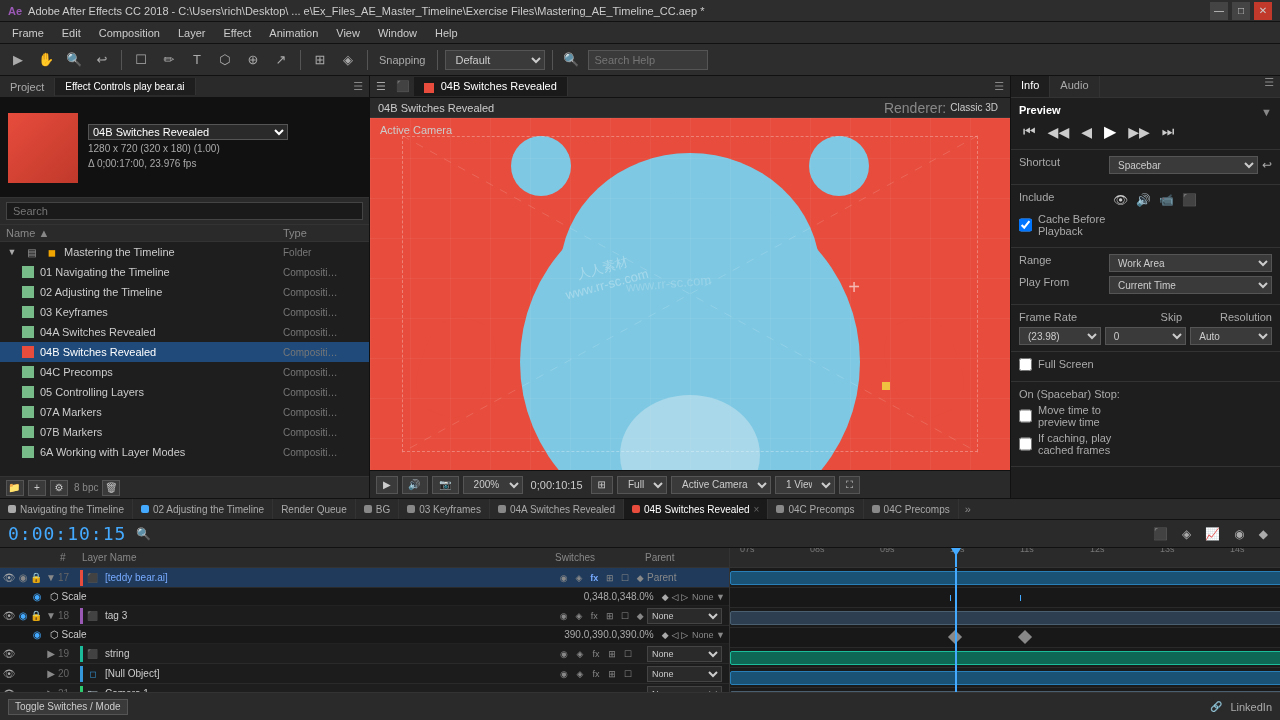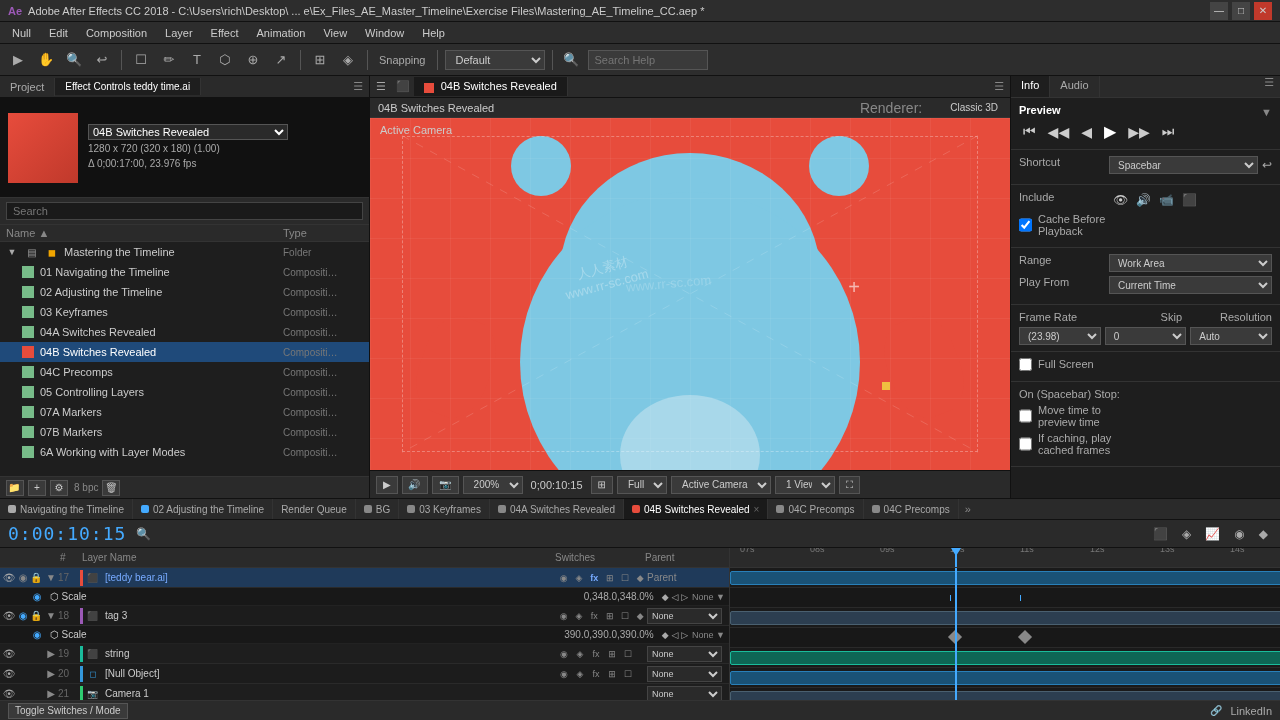--- a/index.html
+++ b/index.html
@@ -556,21 +556,21 @@
     .tl-playhead {
       position: absolute;
       top: 0; bottom: 0;
       width: 2px;
       background: #4af;
       z-index: 10;
     }
 
     .timeline-bottom {
       background: #2a2a2a;
-      height: 20px;
+      height: 28px;
       display: flex;
       align-items: center;
       padding: 0 8px;
       border-top: 1px solid #333;
       font-size: 10px;
       color: #888;
       gap: 8px;
     }
     .tl-bottom-btn {
       background: #3a3a3a; border: 1px solid #555; color: #ccc;
@@ -608,21 +608,21 @@
   <span class="app-icon">Ae</span>
   <span class="title-text">Adobe After Effects CC 2018 - C:\Users\rich\Desktop\ ... e\Ex_Files_AE_Master_Timeline\Exercise Files\Mastering_AE_Timeline_CC.aep *</span>
   <div class="window-controls">
     <button class="win-btn">—</button>
     <button class="win-btn">□</button>
     <button class="win-btn close">✕</button>
   </div>
 </div>
 
 <div id="menu-bar">
-  <span class="menu-item">Null</span>
+  <span class="menu-item">Frame</span>
   <span class="menu-item">Edit</span>
   <span class="menu-item">Composition</span>
   <span class="menu-item">Layer</span>
   <span class="menu-item">Effect</span>
   <span class="menu-item">Animation</span>
   <span class="menu-item">View</span>
   <span class="menu-item">Window</span>
   <span class="menu-item">Help</span>
 </div>
 
@@ -654,21 +654,21 @@
   <input class="search-box" type="text" placeholder="Search Help" style="">
 </div>
 
 <div id="app-body" style="display:flex;flex-direction:column;height:calc(720px - 76px);">
 
   <div id="middle-section" style="display:flex;flex:1;height:468px;overflow:hidden;">
 
     <div id="left-panel">
       <div class="panel-tabs">
         <span class="panel-tab">Project</span>
-        <span class="panel-tab active" style="font-size:10px;">Effect Controls teddy time.ai</span>
+        <span class="panel-tab active" style="font-size:10px;">Effect Controls play bear.ai</span>
         <span style="margin-left:auto;padding:0 6px;cursor:pointer;color:#888;">☰</span>
       </div>
 
       <div id="project-content">
 
         <div class="project-preview">
           <div class="project-thumbnail"></div>
           <div class="project-info">
             <div class="comp-name">
               <select style="background:#2a2a2a;border:1px solid #555;color:#fff;font-size:11px;width:200px;">
@@ -789,21 +789,21 @@
         <span class="comp-tab active">
           <span style="display:inline-block;width:10px;height:10px;background:#e74c3c;margin-right:4px;vertical-align:middle;"></span>
           <span>04B Switches Revealed</span>
         </span>
         <span style="margin-left:auto;color:#888;padding:0 6px;">☰</span>
       </div>
 
       <div style="background:#2a2a2a;height:20px;display:flex;align-items:center;padding:0 8px;border-bottom:1px solid #333;font-size:11px;color:#ccc;">
         <span>04B Switches Revealed</span>
         <span style="margin-left:auto;color:#888;font-size:14px;">Renderer:</span>
-        <span style="color:#ccc;font-size:10px;padding:0 4px;margin-left:24px;">Classic 3D</span>
+        <span style="color:#ccc;font-size:10px;padding:0 4px;">Classic 3D</span>
       </div>
 
       <div class="comp-canvas-area">
         <div class="bear-scene">
 
           <div class="bear-ear-left"></div>
           <div class="bear-ear-right"></div>
           <div class="bear-head">
             <div class="bear-eye-left"></div>
             <div class="bear-eye-right"></div>

